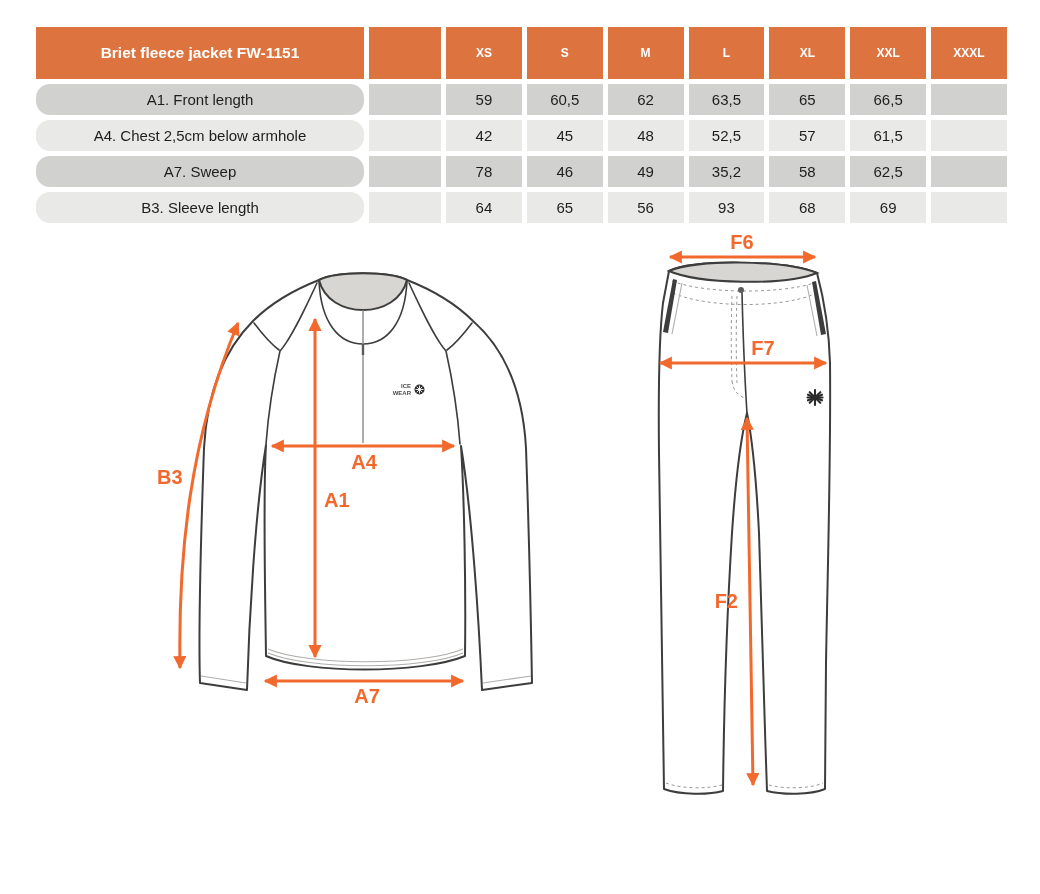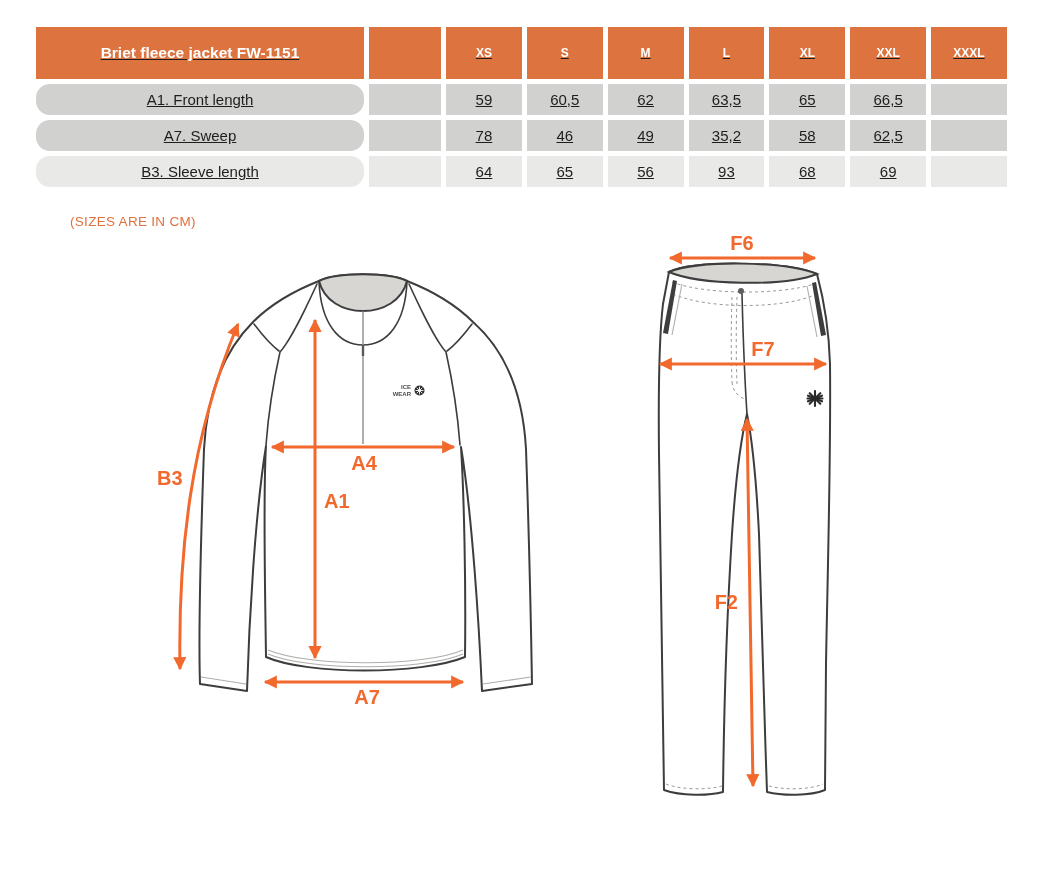--- a/index.html
+++ b/index.html
@@ -3,21 +3,21 @@
 <meta charset="utf-8">
 <style>
   html,body{margin:0;padding:0;background:#ffffff;}
   .page{
     position:relative;width:1040px;height:894px;background:#fff;
     font-family:"Liberation Sans",sans-serif;color:#1e1e1e;overflow:hidden;
   }
   
   table.size-chart{
     border-collapse:separate;border-spacing:5px;
-    margin:22px 0 0 31px;width:981px;table-layout:fixed;text-decoration:underline;
+    margin:22px 0 0 31px;width:981px;table-layout:fixed;
   }
   table.size-chart th,table.size-chart td{
     vertical-align:middle;text-align:center;padding:0;
   }
   table.size-chart col.c-label{width:328px;}
   table.size-chart col.c-spacer{width:72px;}
   th{height:52px;background:#dd7440;color:#ffffff;font-size:12px;font-weight:bold;}
   th.label-col{text-align:left;padding-left:30px;font-size:15.5px;}
   td{height:31px;font-size:15px;}
   tr.row-dark td{background:#d1d1cf;}
@@ -76,20 +76,31 @@
         <td class="label-cell">A1. Front length</td>
         <td></td>
         <td>59</td>
         <td>60,5</td>
         <td>62</td>
         <td>63,5</td>
         <td>65</td>
         <td>66,5</td>
         <td></td>
       </tr>
+      <tr class="row-light">
+        <td class="label-cell">A4. Chest 2,5cm below armhole</td>
+        <td></td>
+        <td>42</td>
+        <td>45</td>
+        <td>48</td>
+        <td>52,5</td>
+        <td>57</td>
+        <td>61,5</td>
+        <td></td>
+      </tr>
       <tr class="row-dark">
         <td class="label-cell">A7. Sweep</td>
         <td></td>
         <td>78</td>
         <td>46</td>
         <td>49</td>
         <td>35,2</td>
         <td>58</td>
         <td>62,5</td>
         <td></td>
@@ -101,21 +112,20 @@
         <td>65</td>
         <td>56</td>
         <td>93</td>
         <td>68</td>
         <td>69</td>
         <td></td>
       </tr>
     </tbody>
   </table>
 
-  <div class="note">(SIZES ARE IN CM)</div>
 
   <div class="diagrams">
 
     <svg class="jacket-svg" width="400" height="460" viewBox="0 0 400 460">
       <defs>
         <marker id="ahj" viewBox="0 0 10 10" refX="9" refY="5" markerWidth="5.4" markerHeight="4.4" orient="auto-start-reverse">
             <path d="M0,0 L10,5 L0,10 Z" fill="#f2692e"></path>
           </marker>
       </defs>
 

